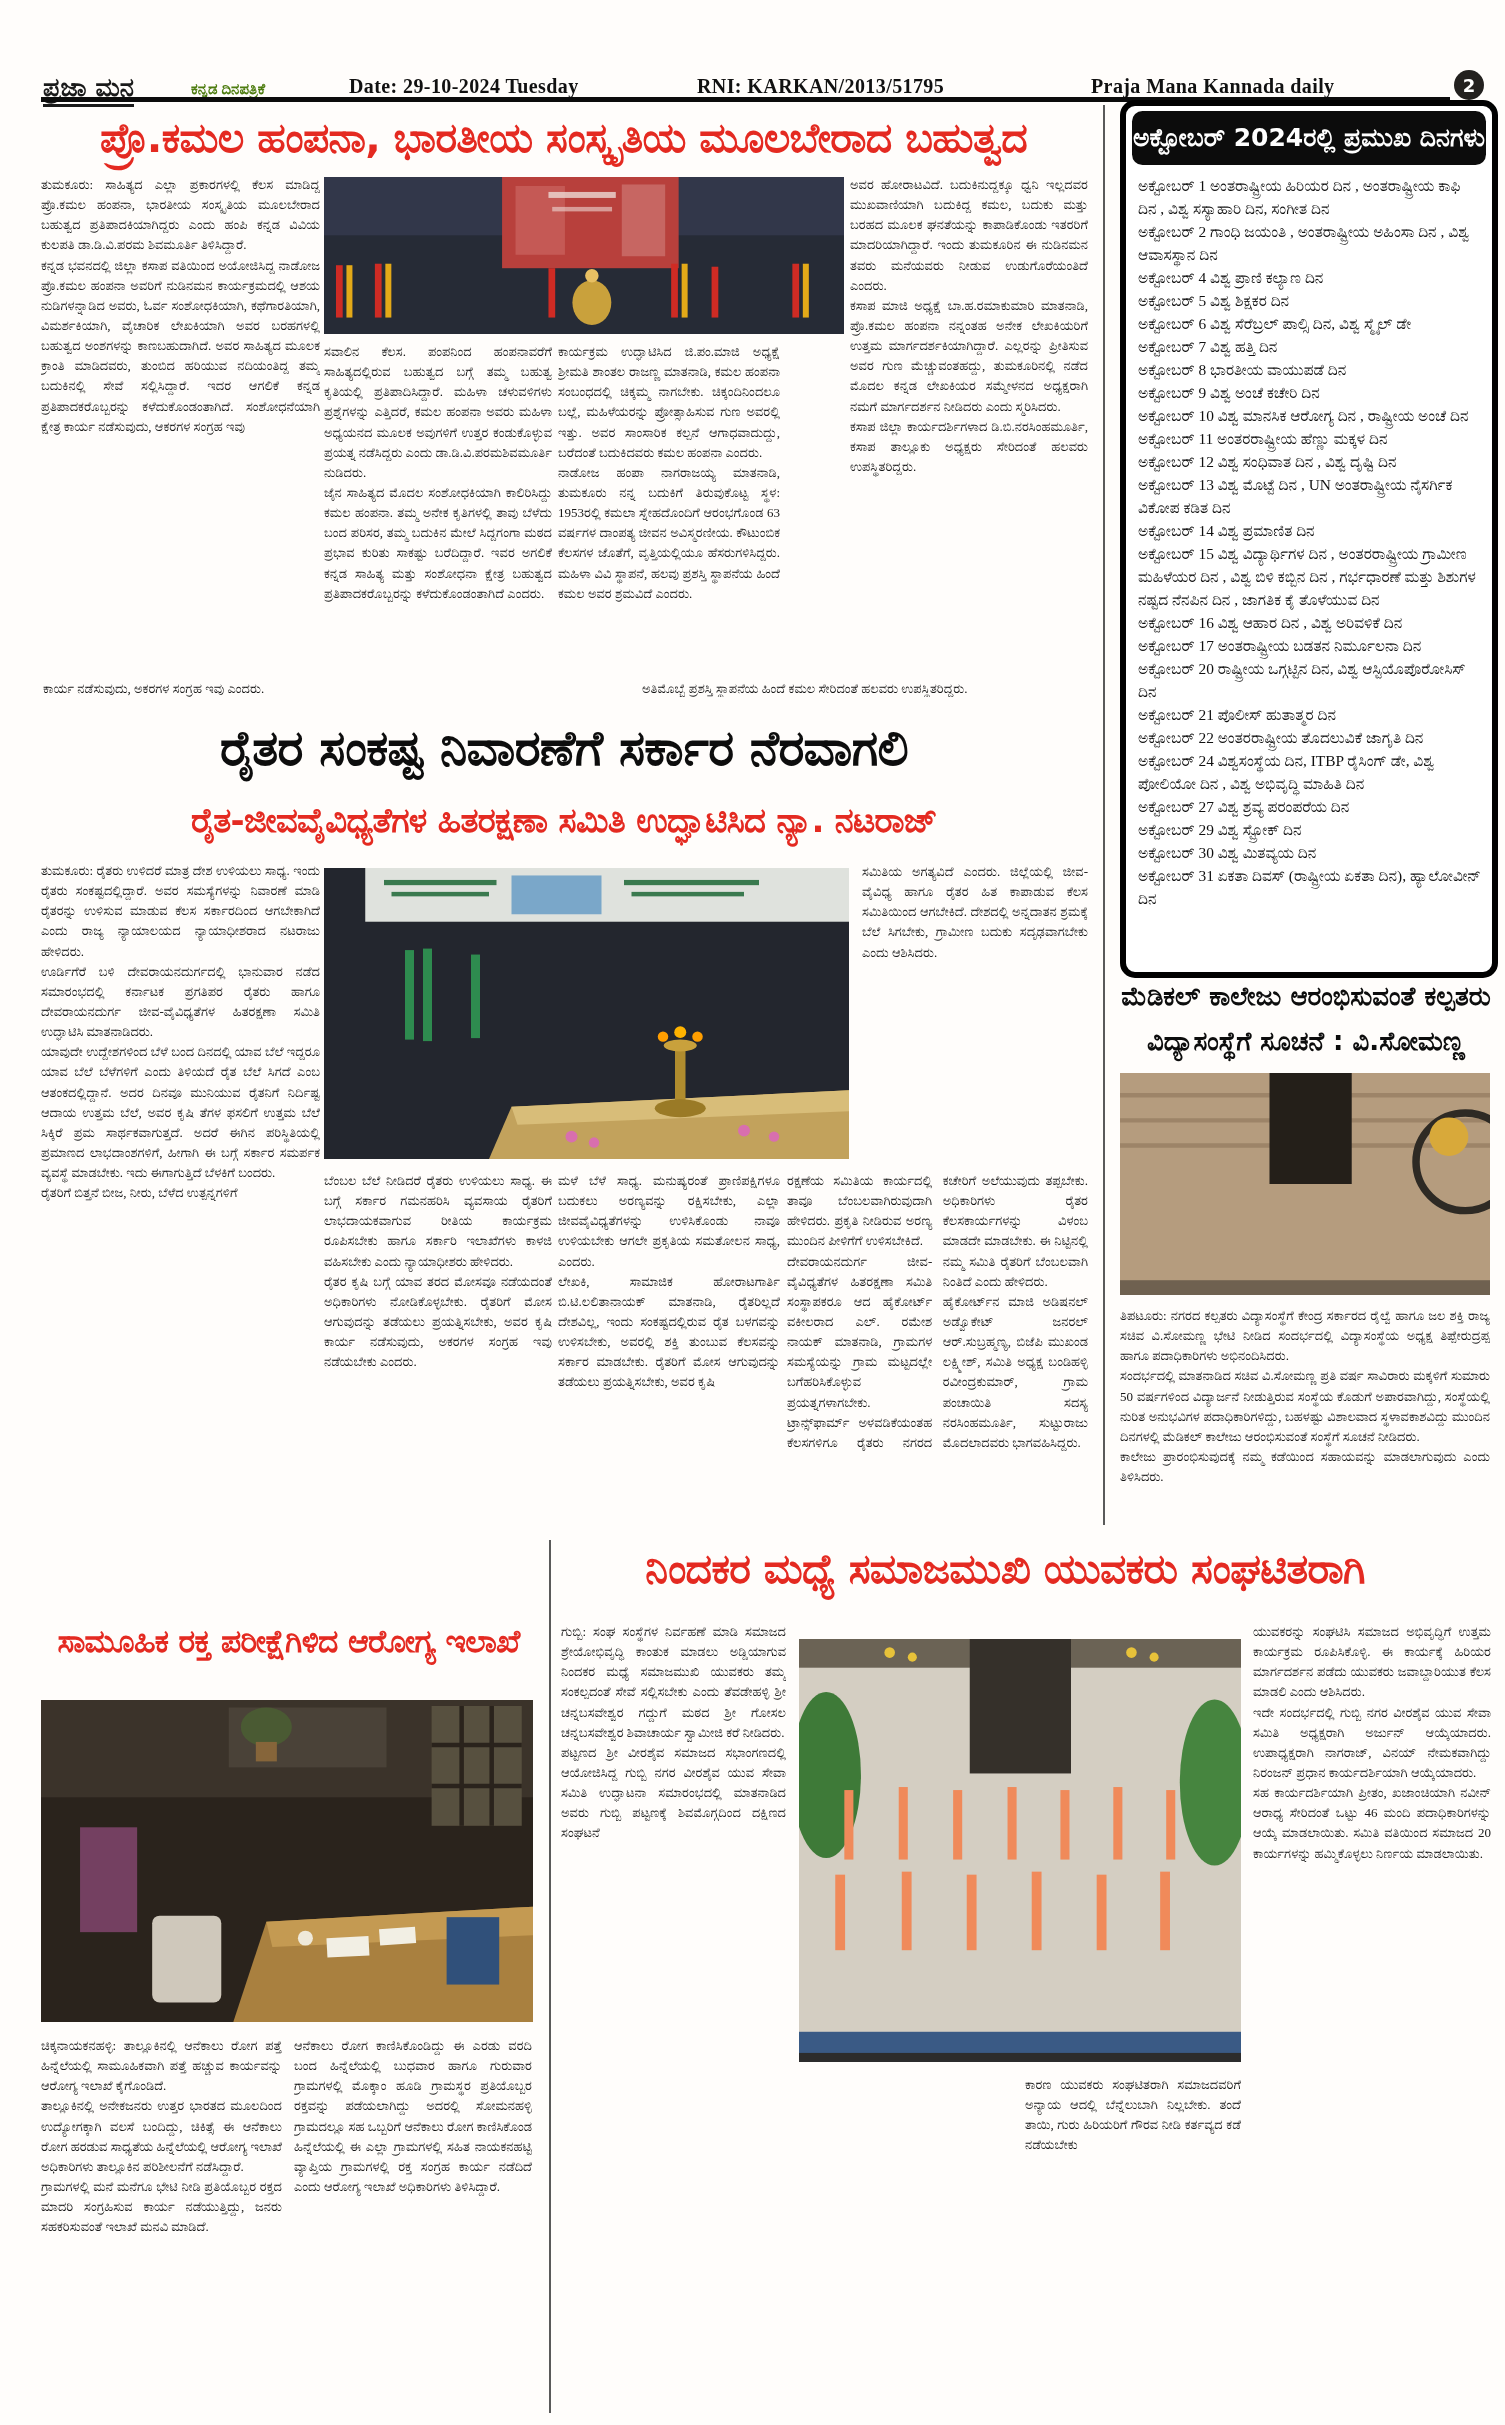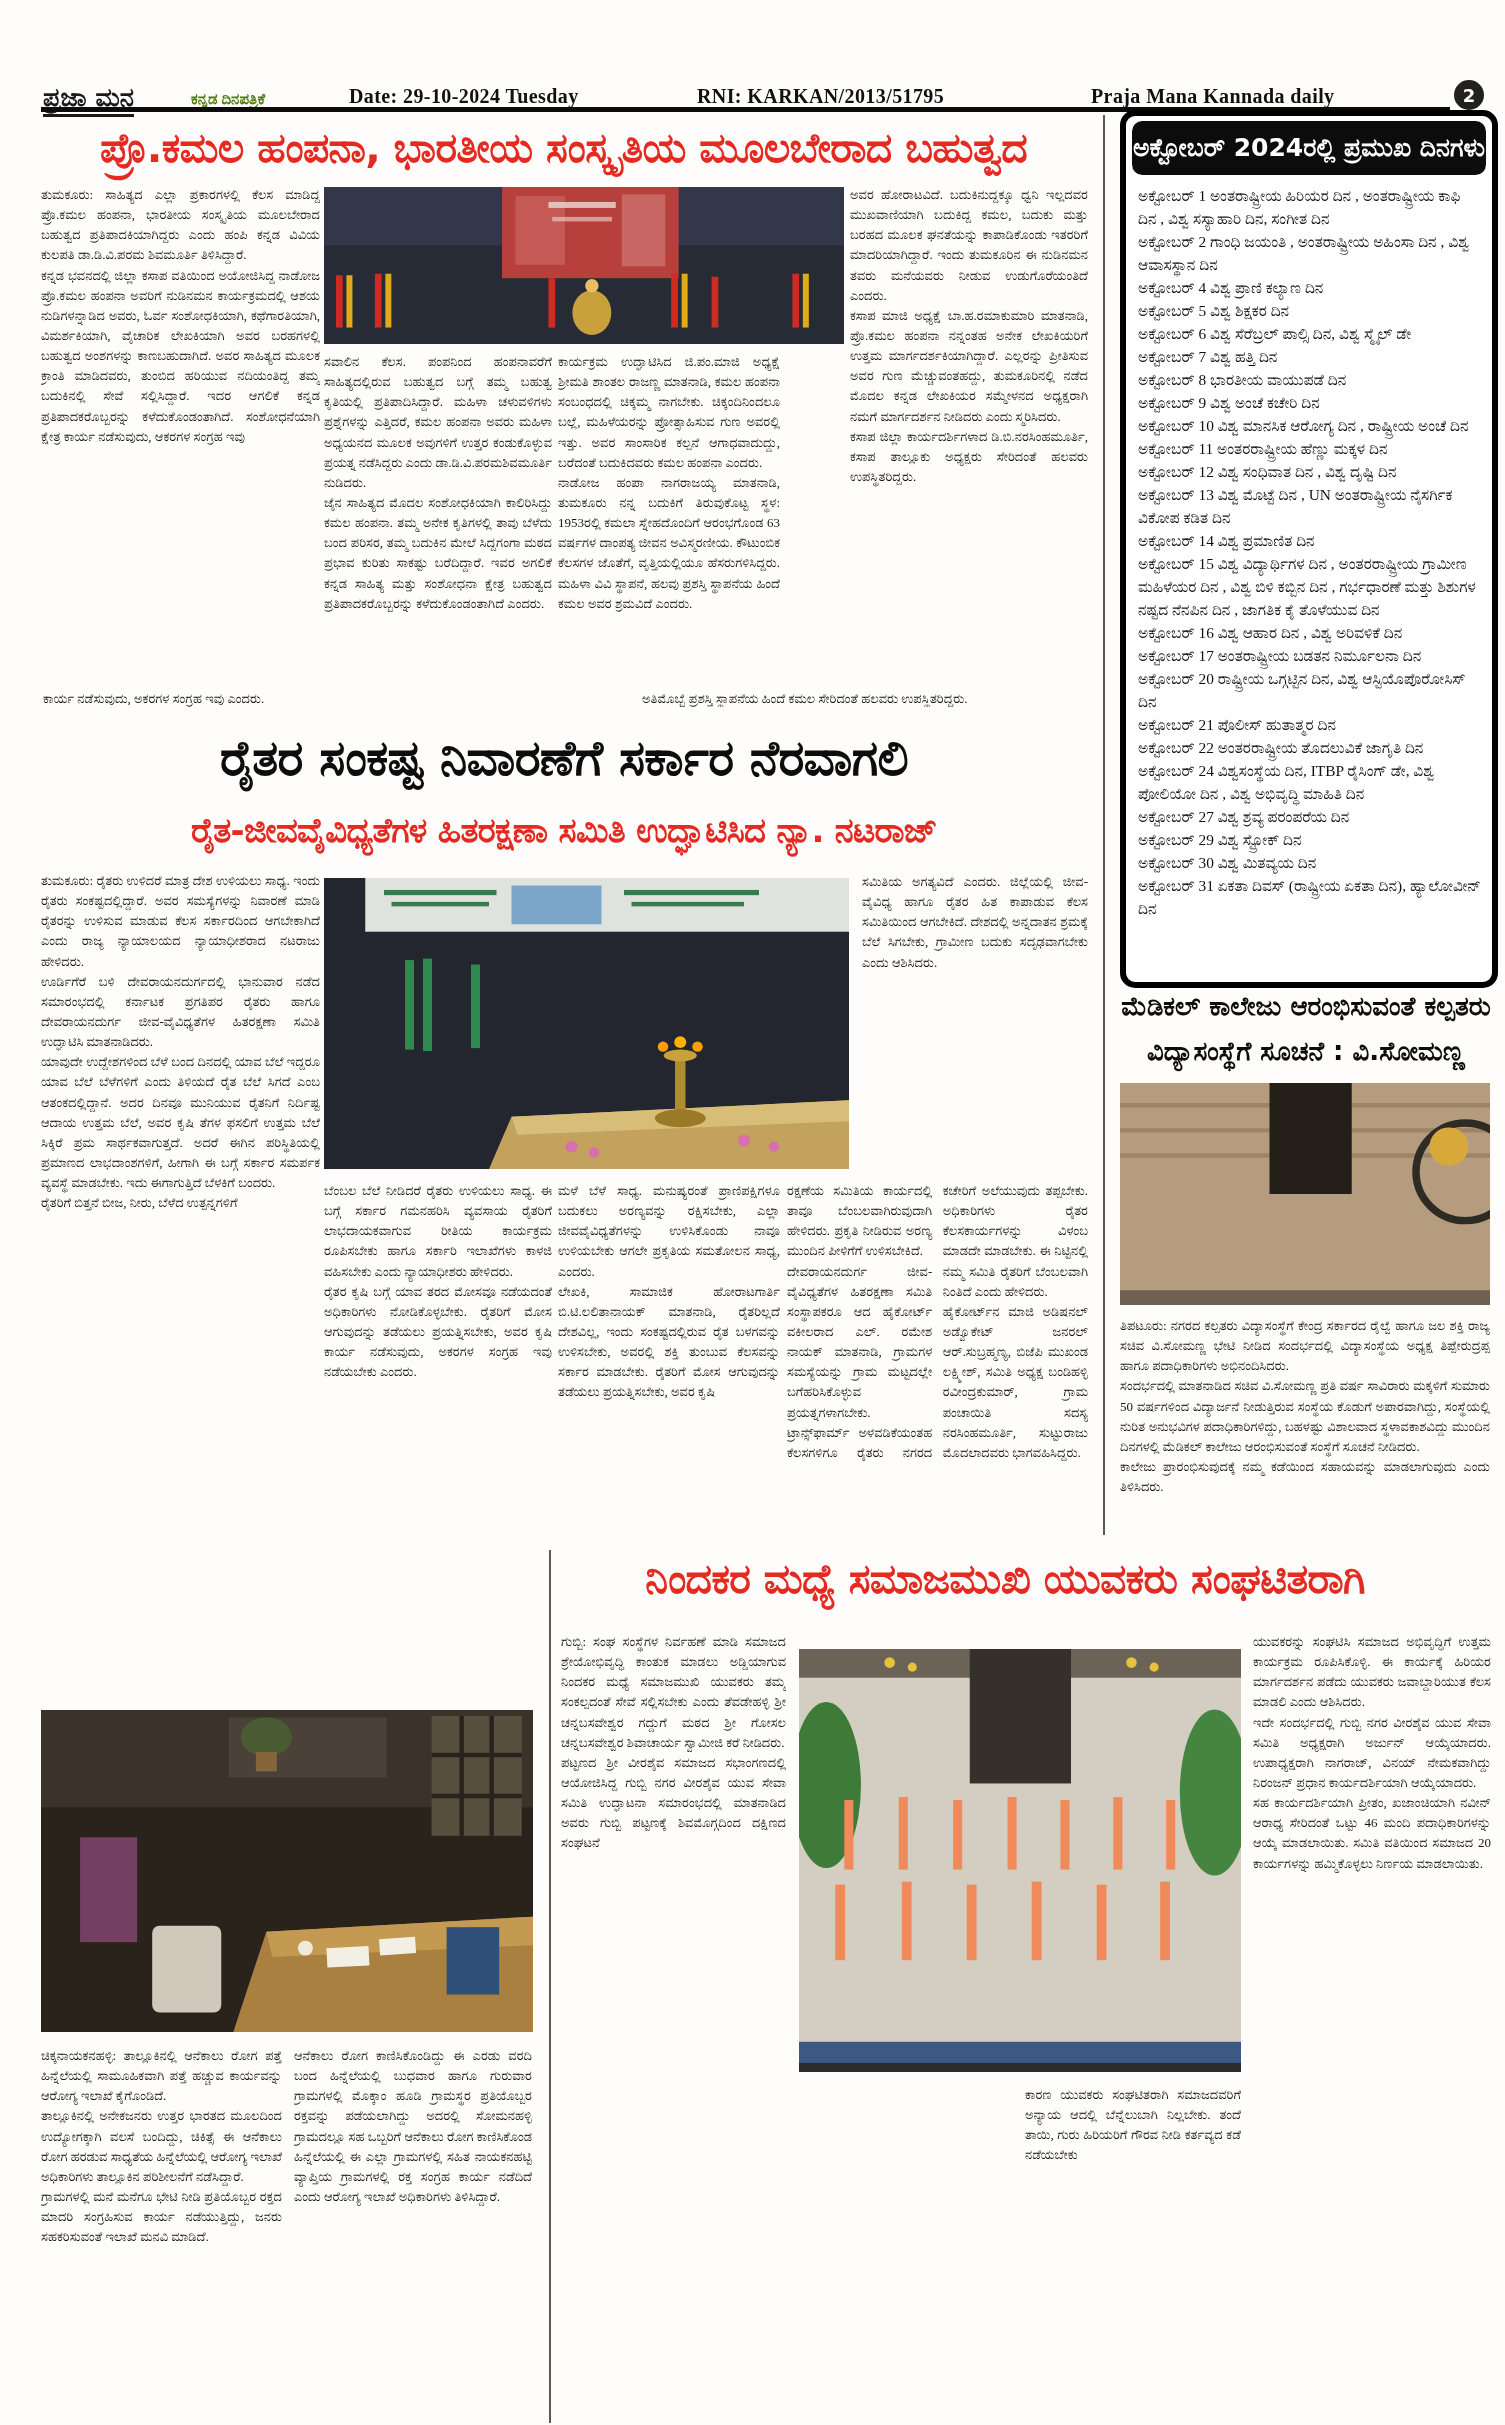--- a/index.html
+++ b/index.html
@@ -1,18 +1,18 @@
 <!DOCTYPE html>
 <html style="font-size:12px"><head>
 <meta charset="utf-8">
 <style>
   html,body{margin:0;padding:0;background:#e8e8e8;}
   .page{position:relative;width:1505px;height:2426px;background:#fffdfb;margin:0 auto;
         font-family:"Liberation Serif","DejaVu Serif",serif;color:#141414;overflow:hidden;}
-  .abs{position:absolute;margin-top:10px;}
+  .abs{position:absolute;}
   
   .masthead{font-family:"DejaVu Sans","Liberation Sans",sans-serif;font-weight:bold;font-size:25.5px;color:#1a1a1a;border-bottom:3px solid #1a1a1a;padding-bottom:1.5px;}
   .masthead-sub{font-size:15px;font-weight:bold;color:#4d7c0f;}
   .hdr-meta{font-size:20px;font-weight:bold;color:#111;letter-spacing:0.4px;}
   .pageno{width:30px;height:30px;border-radius:50%;background:#23211f;color:#fff;font-size:18px;font-weight:bold;
           display:flex;align-items:center;justify-content:center;font-family:"DejaVu Sans",sans-serif;}
   .hrule{background:#0c0c0c;}
   .vrule{background:#5a5a5a;}
   
   .hl{font-family:"DejaVu Sans","Liberation Sans",sans-serif;font-weight:bold;text-align:center;letter-spacing:-0.7px;}
@@ -250,20 +250,21 @@
         <use href="#p" transform="translate(420,182) scale(4.3)" fill="#e8b821"></use>
       </g>
       <rect x="0" y="280" width="495" height="20" fill="#6f6150"></rect>
     </svg>
   </div>
 
   <div class="abs col" style="left:1120px;top:1306px;width:370px;height:222px;">ತಿಪಟೂರು: ನಗರದ ಕಲ್ಪತರು ವಿದ್ಯಾಸಂಸ್ಥೆಗೆ ಕೇಂದ್ರ ಸರ್ಕಾರದ ರೈಲ್ವೆ ಹಾಗೂ ಜಲ ಶಕ್ತಿ ರಾಜ್ಯ ಸಚಿವ ವಿ.ಸೋಮಣ್ಣ ಭೇಟಿ ನೀಡಿದ ಸಂದರ್ಭದಲ್ಲಿ ವಿದ್ಯಾಸಂಸ್ಥೆಯ ಅಧ್ಯಕ್ಷ ತಿಪ್ಪೇರುದ್ರಪ್ಪ ಹಾಗೂ ಪದಾಧಿಕಾರಿಗಳು ಅಭಿನಂದಿಸಿದರು.
 ಸಂದರ್ಭದಲ್ಲಿ ಮಾತನಾಡಿದ ಸಚಿವ ವಿ.ಸೋಮಣ್ಣ ಪ್ರತಿ ವರ್ಷ ಸಾವಿರಾರು ಮಕ್ಕಳಿಗೆ ಸುಮಾರು 50 ವರ್ಷಗಳಿಂದ ವಿದ್ಯಾರ್ಜನೆ ನೀಡುತ್ತಿರುವ ಸಂಸ್ಥೆಯ ಕೊಡುಗೆ ಅಪಾರವಾಗಿದ್ದು, ಸಂಸ್ಥೆಯಲ್ಲಿ ನುರಿತ ಅನುಭವಿಗಳ ಪದಾಧಿಕಾರಿಗಳಿದ್ದು, ಬಹಳಷ್ಟು ವಿಶಾಲವಾದ ಸ್ಥಳಾವಕಾಶವಿದ್ದು ಮುಂದಿನ ದಿನಗಳಲ್ಲಿ ಮೆಡಿಕಲ್ ಕಾಲೇಜು ಆರಂಭಿಸುವಂತೆ ಸಂಸ್ಥೆಗೆ ಸೂಚನೆ ನೀಡಿದರು.
 ಕಾಲೇಜು ಪ್ರಾರಂಭಿಸುವುದಕ್ಕೆ ನಮ್ಮ ಕಡೆಯಿಂದ ಸಹಾಯವನ್ನು ಮಾಡಲಾಗುವುದು ಎಂದು ತಿಳಿಸಿದರು.</div>
 
+  <div class="abs hl hl-red" style="left:41px;top:1613px;width:495px;font-size:31.5px;line-height:57px;">ಸಾಮೂಹಿಕ ರಕ್ತ ಪರೀಕ್ಷೆಗಿಳಿದ ಆರೋಗ್ಯ ಇಲಾಖೆ</div>
 
   <div class="abs photo" style="left:41px;top:1700px;width:492px;height:322px;">
     <svg viewBox="0 0 655 430" preserveAspectRatio="none">
       <rect x="0" y="0" width="655" height="430" fill="#2a231c"></rect>
       <rect x="0" y="0" width="655" height="130" fill="#3b332a"></rect>
       <rect x="250" y="10" width="210" height="80" fill="#4a4238"></rect>
       <rect x="520" y="8" width="120" height="160" fill="#57503f"></rect>
       <g stroke="#2a231c" stroke-width="6">
           <line x1="520" y1="60" x2="640" y2="60"></line>
           <line x1="520" y1="115" x2="640" y2="115"></line>

